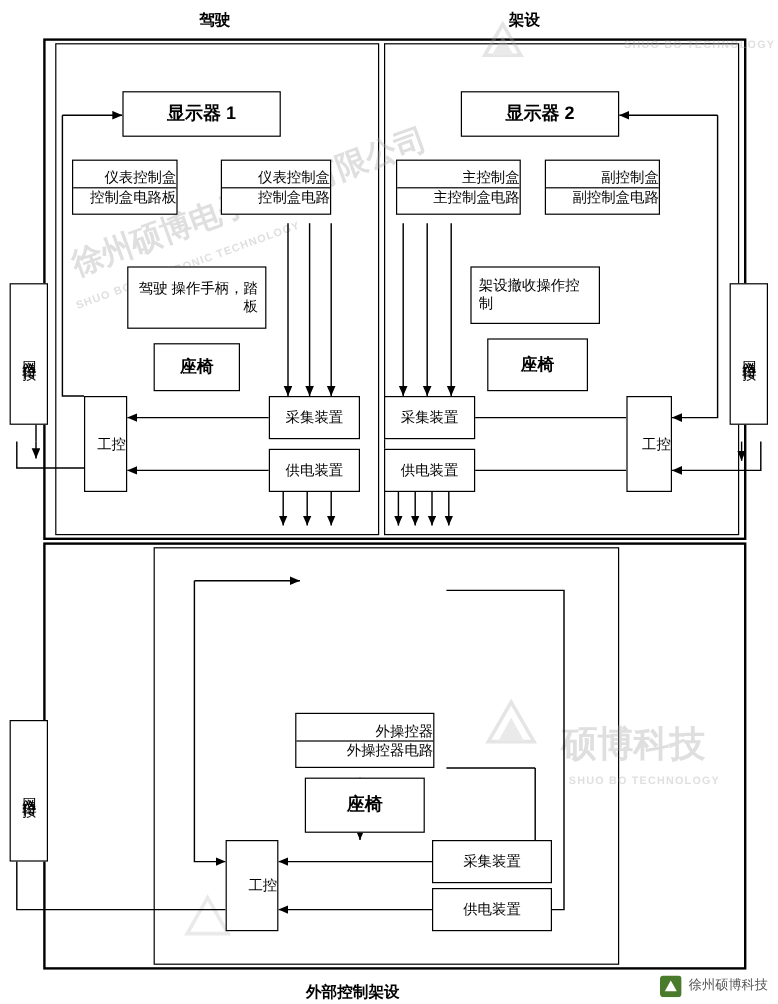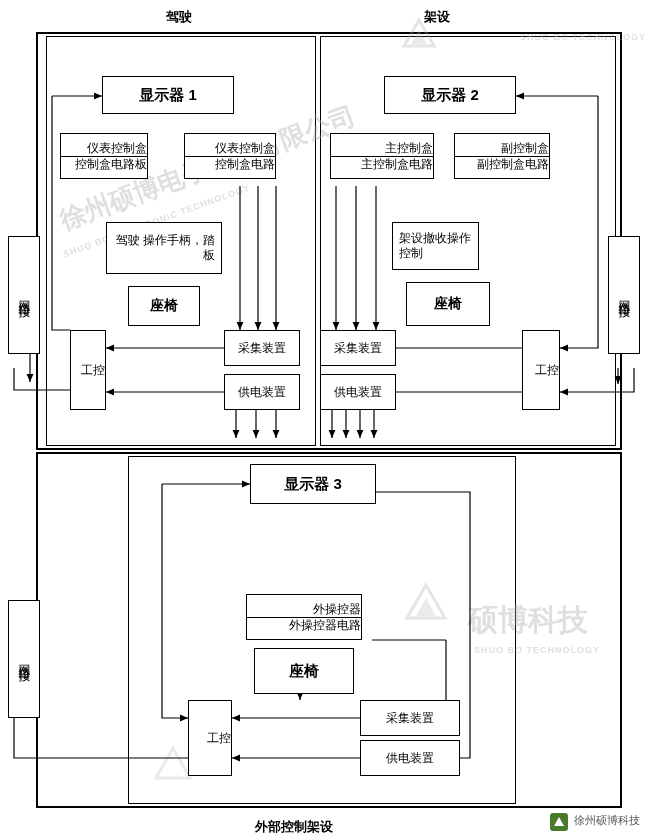--- a/index.html
+++ b/index.html
@@ -200,33 +200,32 @@
   <div class="box twoline" style="left:330px;top:133px;width:104px;height:46px;">
     <span class="ln">主控制盒</span>
     <span class="ln sep">主控制盒电路</span>
   </div>
 
   <div class="box twoline" style="left:454px;top:133px;width:96px;height:46px;">
     <span class="ln">副控制盒</span>
     <span class="ln sep">副控制盒电路</span>
   </div>
 
-  <div class="box" style="left:392px;top:222px;width:87px;height:48px;padding:16px 6px;justify-content:flex-start;text-align:left;">架设撤收操作控制</div>
+  <div class="box" style="left:392px;top:222px;width:108px;height:48px;padding:16px 6px;justify-content:flex-start;text-align:left;">架设撤收操作控制</div>
 
   <div class="box bold" style="left:406px;top:282px;width:84px;height:44px;font-size:14px;">座椅</div>
 
   <div class="box" style="left:320px;top:330px;width:76px;height:36px;">采集装置</div>
   <div class="box" style="left:320px;top:374px;width:76px;height:36px;">供电装置</div>
   <div class="box twoline" style="left:522px;top:330px;width:38px;height:80px;">
     <span class="ln">工控</span>
   </div>
 
   <div class="box" style="left:608px;top:236px;width:32px;height:118px;writing-mode:vertical-rl;text-orientation:upright;letter-spacing:2px;">网络接口</div>
 
-  <div class="box bold" style="left:250px;top:464px;width:126px;height:40px;font-size:15px;">显示器 3</div>
 
   <div class="box twoline" style="left:246px;top:594px;width:116px;height:46px;">
     <span class="ln">外操控器</span>
     <span class="ln sep">外操控器电路</span>
   </div>
 
   <div class="box bold" style="left:254px;top:648px;width:100px;height:46px;font-size:15px;">座椅</div>
 
   <div class="box" style="left:360px;top:700px;width:100px;height:36px;">采集装置</div>
   <div class="box" style="left:360px;top:740px;width:100px;height:36px;">供电装置</div>

